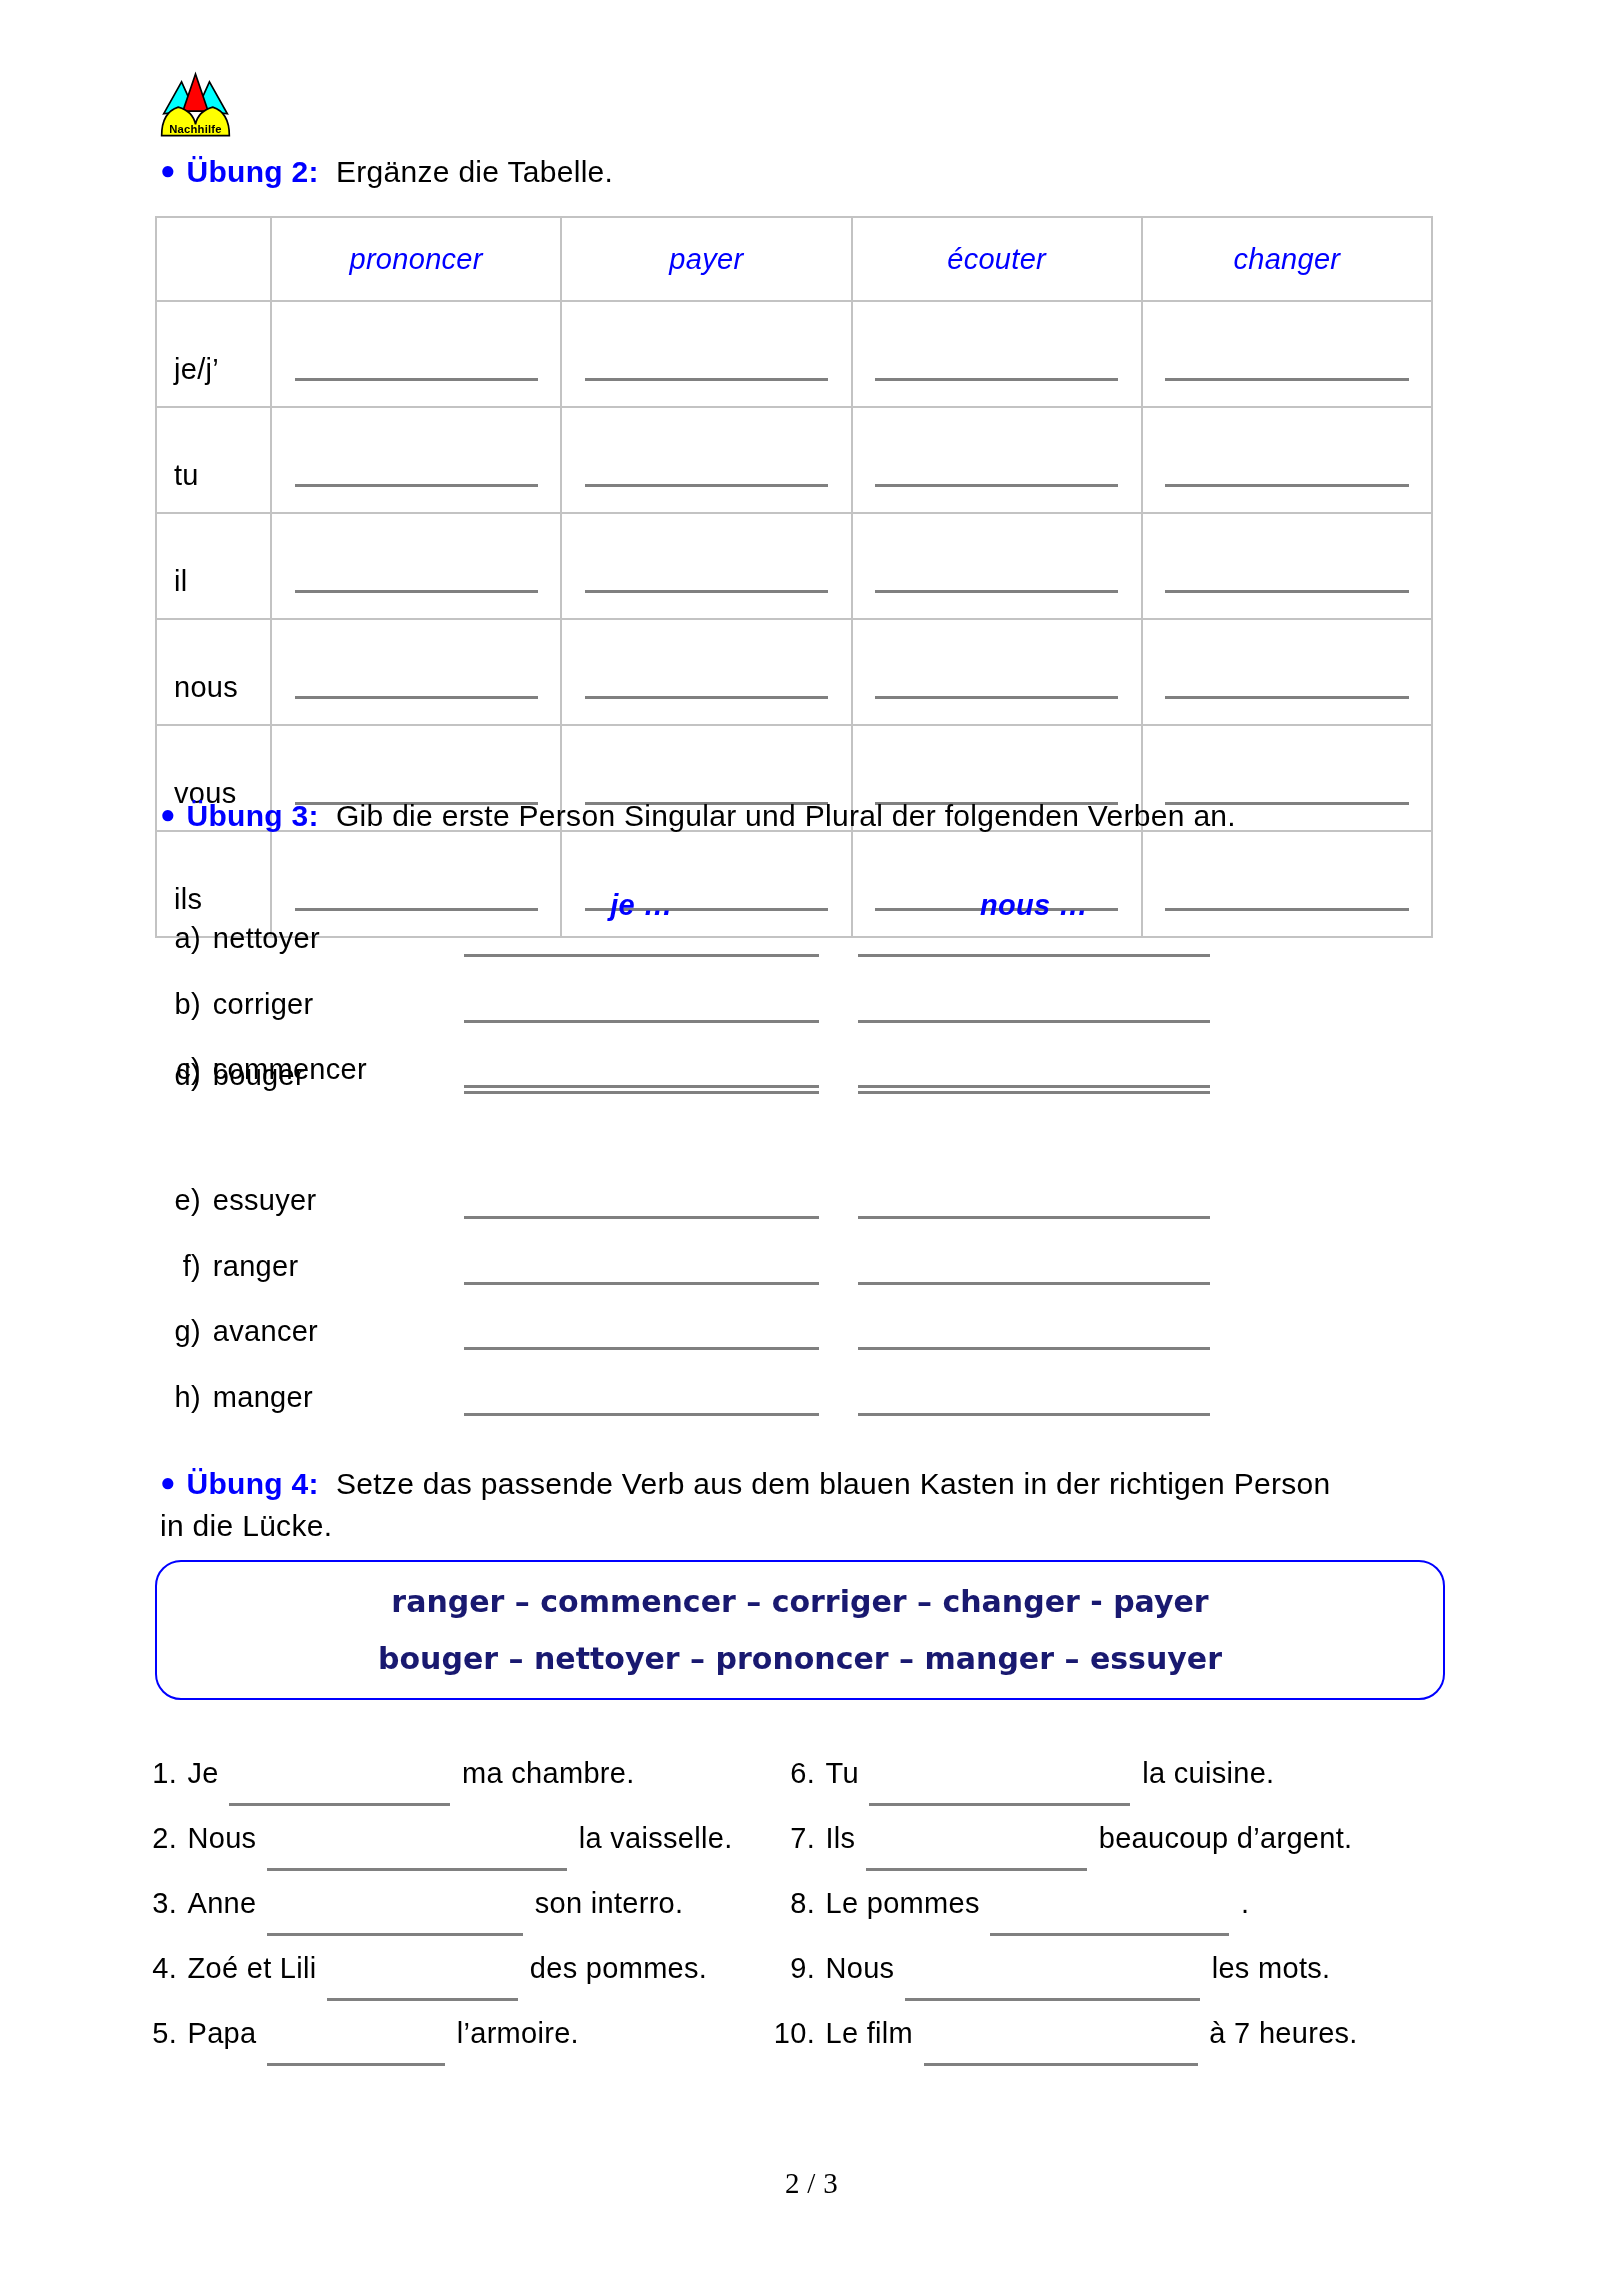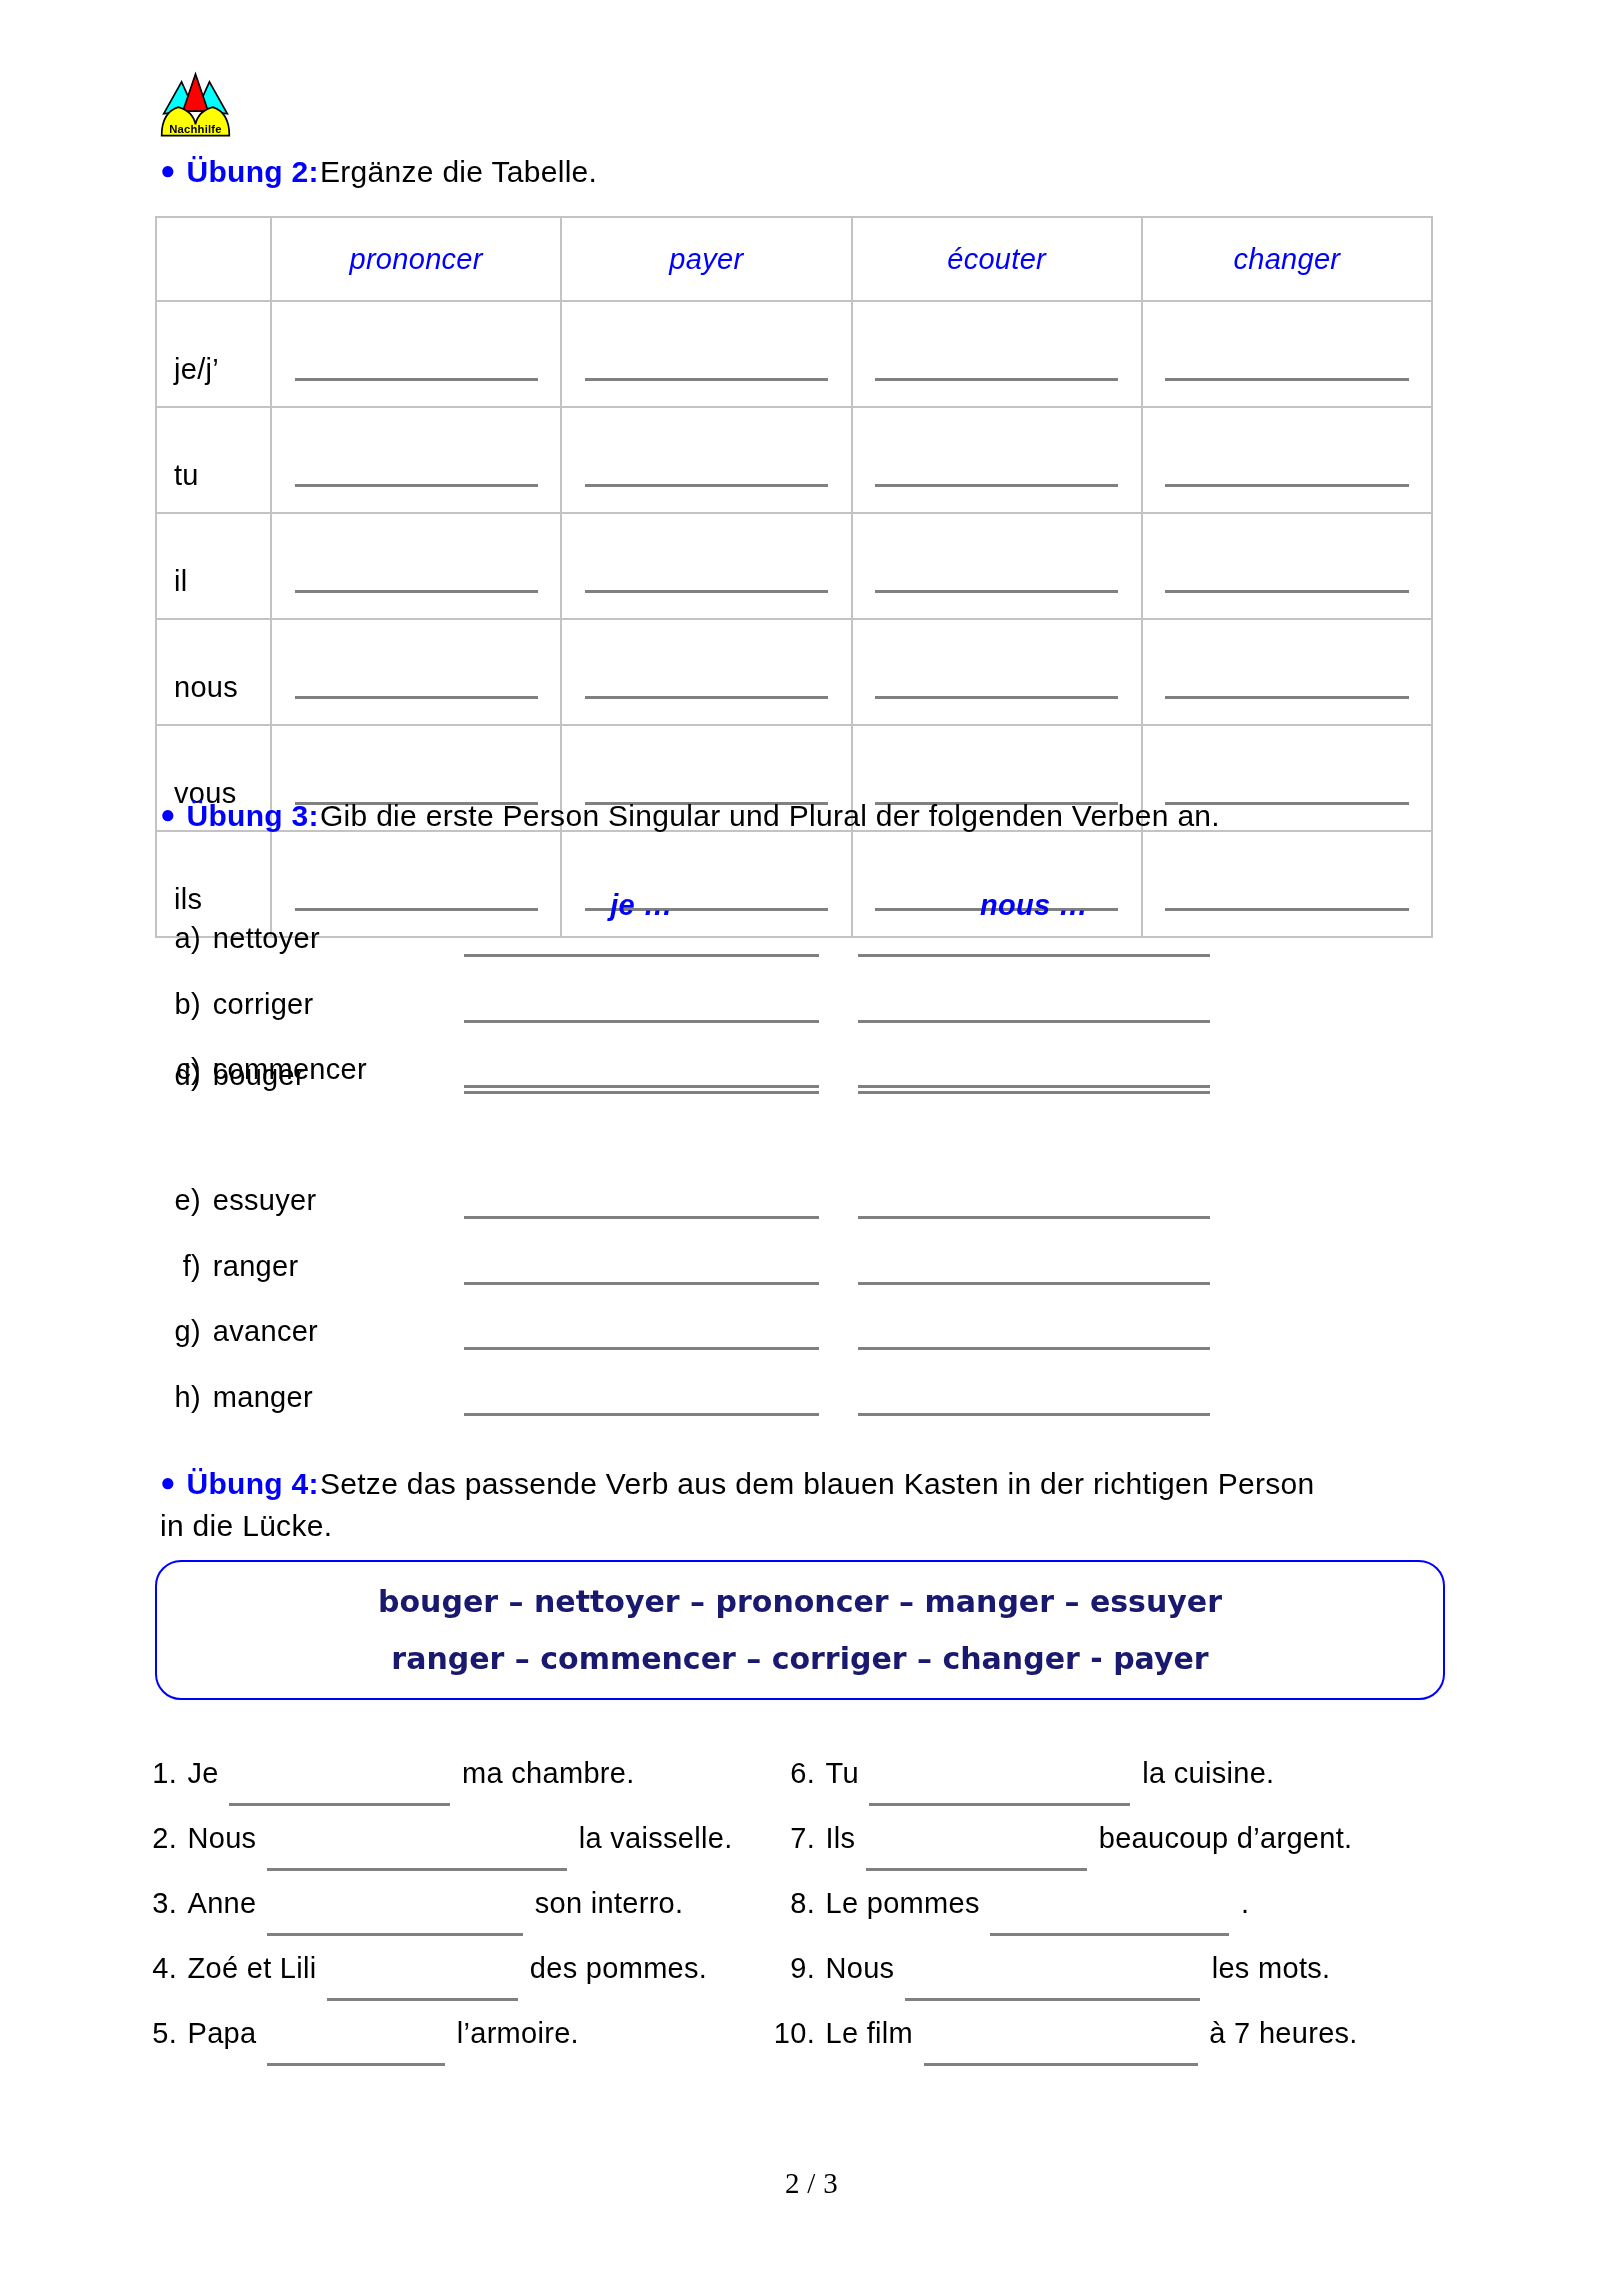--- a/index.html
+++ b/index.html
@@ -11,21 +11,21 @@
   
   .hdr{position:absolute;left:159px;top:71px;display:flex;align-items:center;}
   .logo{width:73px;height:67px;flex:0 0 auto;}
   .doc-title{
     font-family:"Liberation Serif",serif;font-style:italic;
     font-size:33px;margin-left:17px;white-space:nowrap;letter-spacing:0;
   }
   
   .sec{position:absolute;left:160px;font-size:30px;line-height:42px;}
   .sec .bullet{color:#0000ff;font-size:26px;vertical-align:2.6px;margin-right:10.5px;}
-  .sec .lbl{color:#0000ff;font-weight:bold;margin-right:1px;}
+  .sec .lbl{color:#0000ff;font-weight:bold;margin-right:17px;}
   
   .conj-table{
     position:absolute;left:155px;top:216px;width:1278px;
     border-collapse:collapse;table-layout:fixed;
   }
   .conj-table th,.conj-table td{border:2px solid #c3c3c3;padding:12px;}
   .conj-table col.c0{width:115px;}
   .conj-table thead th{height:58px;font-size:29px;font-weight:normal;font-style:italic;color:#0000ff;text-align:center;vertical-align:middle;}
   .conj-table tbody th{height:80px;font-size:29px;font-weight:normal;text-align:left;vertical-align:bottom;padding:0 0 19.6px 17px;border-radius:30px;}
   .conj-table tbody td{height:80px;vertical-align:bottom;}
@@ -233,22 +233,22 @@
     <span class="bl1"></span>
       <span class="bl2"></span>
   </div>
 
   <div class="sec ex4" style="top:1461px;">
     <span class="bullet">●</span><span class="lbl">Übung 4:</span><span>Setze das passende Verb aus dem blauen Kasten in der richtigen Person</span><br>
     <span>in die Lücke.</span>
   </div>
 
   <div class="word-box">
+    <div>ranger – commencer – corriger – changer - payer</div>
     <div>bouger – nettoyer – prononcer – manger – essuyer</div>
-    <div>ranger – commencer – corriger – changer - payer</div>
   </div>
 
   <div class="sentences">
     <div class="s-row">
       <div class="s-cell left">
         <span class="num">1.</span>
           <span>Je</span>
           <span class="s-line" style="width:221px;"></span>
           <span>ma chambre.</span>
       </div>

